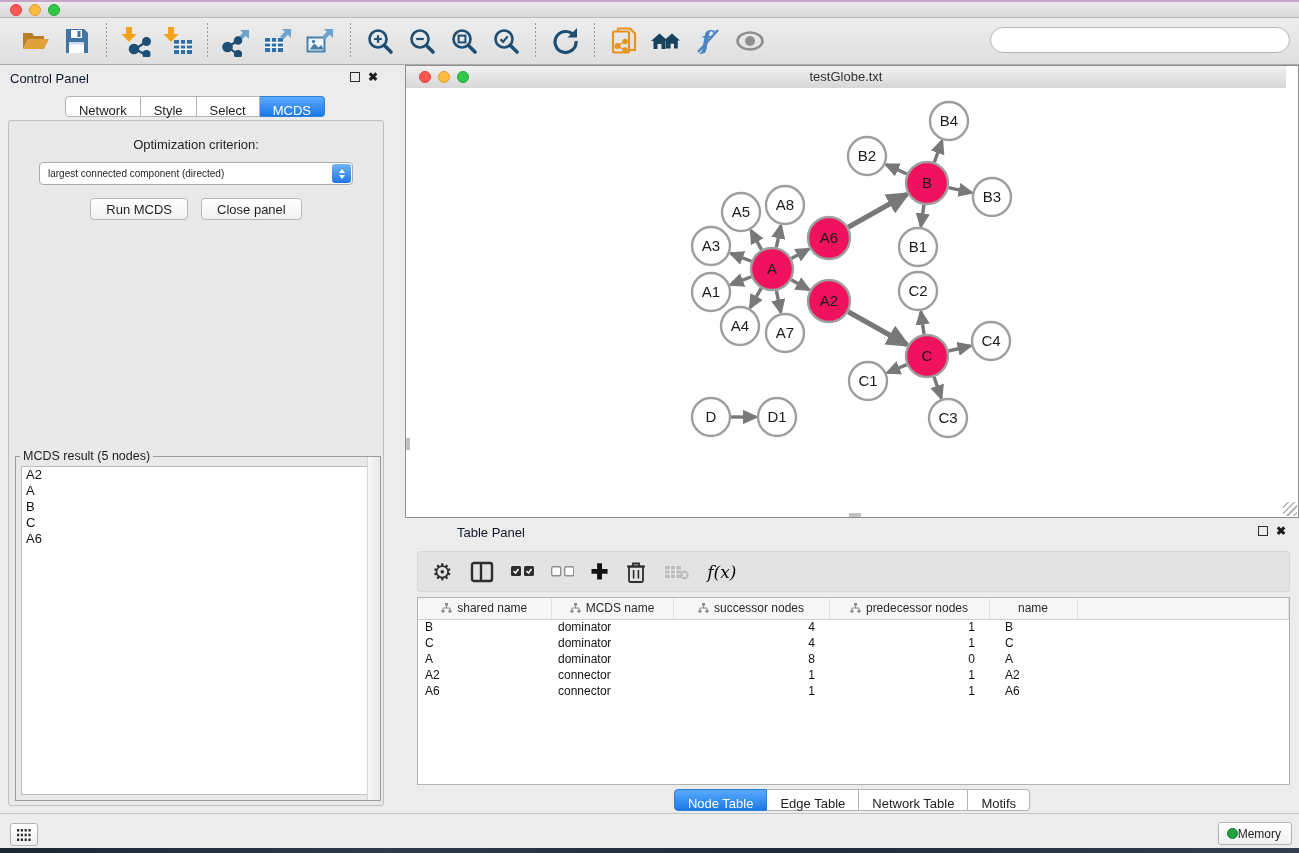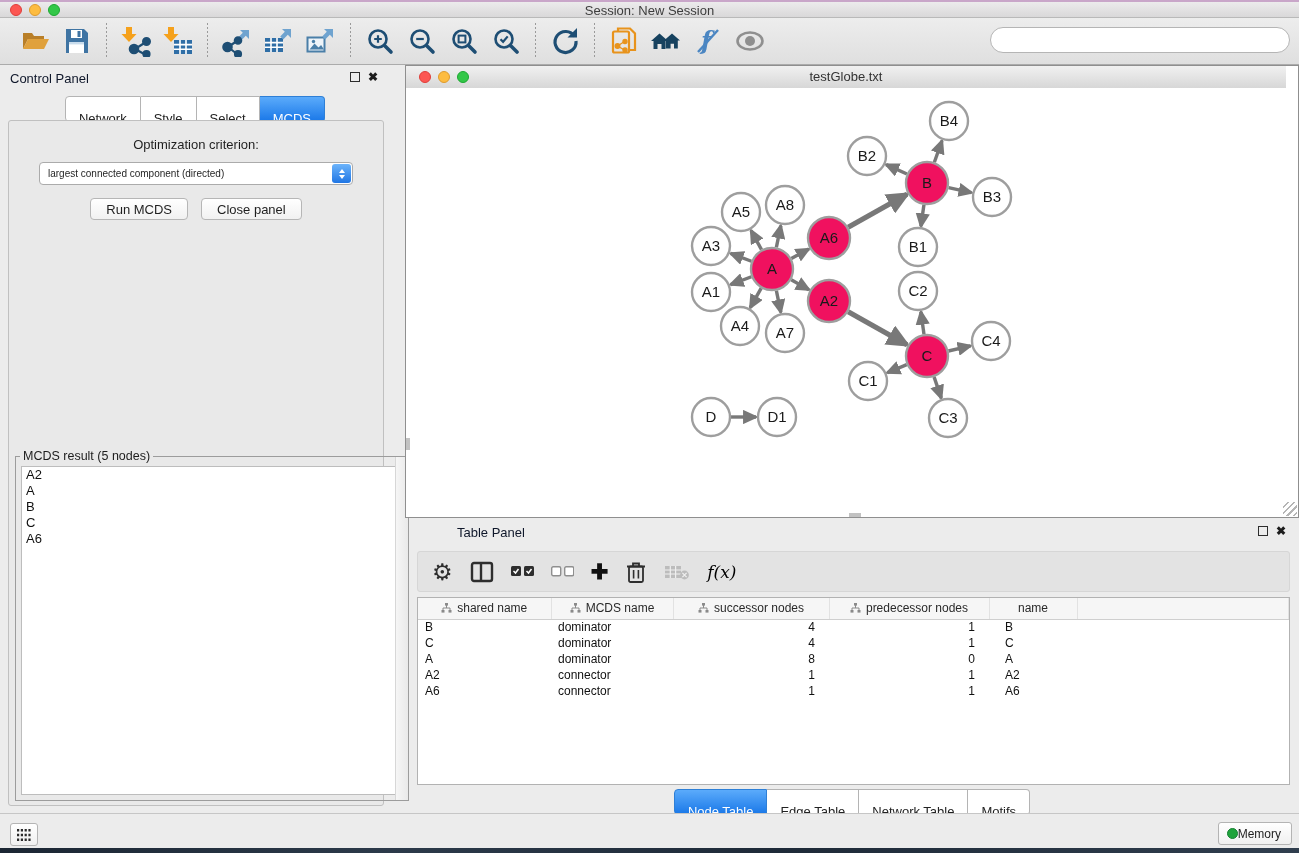--- a/index.html
+++ b/index.html
@@ -35,42 +35,42 @@
   
   #main { position:absolute; left:0; top:65px; width:1299px; height:748px; background:#ececec; }
 
   
   #control-panel { position:absolute; left:0; top:0; width:390px; height:748px; }
   .panel-title { font-size:13px; color:#0f172a; }
   .win-btns { position:absolute; display:flex; gap:8px; align-items:center; }
   .float-btn { width:10px; height:10px; border:1.6px solid #2d2d2d; background:transparent; }
   .close-btn { font-size:12px; font-weight:bold; color:#1c1c1c; line-height:10px; }
   #cp-tabs { position:absolute; left:0; top:31px; width:390px; display:flex; justify-content:center; }
-  .seg-btn { height:21px; line-height:19px; padding:12px 13px; font-size:13px; color:#222;
+  .seg-btn { height:21px; line-height:19px; padding:4px 13px; font-size:13px; color:#222;
     background:#fff; border:1px solid #b4b4b4; border-left-width:0; }
   .seg-btn:first-child { border-left-width:1px; border-radius:4px 0 0 4px; }
   .seg-btn:last-child { border-radius:0 4px 4px 0; }
   .seg-btn.active { background:linear-gradient(#5babfb,#1a78e8); color:#fff; border-color:#2e7fd6; }
   #cp-content { position:absolute; left:8px; top:55px; width:376px; height:686px;
     background:#e9e9e9; border:1px solid #c0c0c0; border-radius:3px; }
   #opt-label { margin-top:16px; text-align:center; font-size:13px; color:#1f1f1f; }
   #criterion-select { position:relative; margin:10px auto 0; width:314px; height:23px;
     background:#fff; border:1px solid #ababab; border-radius:4px; }
   #criterion-select .val { font-size:10px; color:#1f1f1f; line-height:21px; padding-left:8px; }
   #criterion-select .stepper { position:absolute; right:1px; top:1px; width:19px; height:19px;
     border-radius:3px; background:linear-gradient(#6cb4fb,#2076e4);
     display:flex; flex-direction:column; align-items:center; justify-content:center; gap:2px; }
   .tri-up { width:0; height:0; border-left:3.5px solid transparent; border-right:3.5px solid transparent;
     border-bottom:4px solid #fff; }
   .tri-dn { width:0; height:0; border-left:3.5px solid transparent; border-right:3.5px solid transparent;
     border-top:4px solid #fff; }
   #cp-buttons { margin-top:13px; display:flex; justify-content:center; gap:13px; }
   .push-btn { height:22px; font-size:13px; color:#1f1f1f; padding:0 15px;
     background:linear-gradient(#ffffff,#f1f1f1); border:1px solid #b6b6b6; border-radius:4px; }
-  #result-group { position:absolute; left:6px; top:335px; width:394px; height:345px;
+  #result-group { position:absolute; left:6px; top:335px; width:366px; height:345px;
     border:1px solid #9c9c9c; }
   #result-legend { position:absolute; left:4px; top:-8px; background:#e9e9e9; padding:0 3px;
     font-size:12.5px; color:#1d1d1d; }
   #result-list { position:absolute; left:5px; top:9px; right:5px; bottom:5px; background:#fff;
     border:1px solid #bdbdbd; overflow:hidden; }
   .result-item { font-size:13px; color:#111; line-height:16px; padding-left:4px; }
   #result-scroll { position:absolute; right:0; top:0; bottom:0; width:13px;
     background:linear-gradient(90deg,#f6f6f6,#e9e9e9); border-left:1px solid #d7d7d7; }
 
   
@@ -123,21 +123,20 @@
 </style>
 </head>
 <body>
 
 <div id="titlebar">
   <div class="lights" style="left:10px; top:2px;">
     <div class="light red"></div>
     <div class="light yellow"></div>
     <div class="light green"></div>
   </div>
-  <div class="title">Session: New Session</div>
 </div>
 
 <div id="toolbar">
   <div class="tb-ico">
     <svg width="32" height="32" viewBox="0 0 32 32">
         <path fill="#b97f28" d="M4 24V8h9l2 3h10v3H9l-5 10z"></path>
         <path fill="#e0a13c" d="M4 24l5-10h21l-5 10z"></path>
       </svg>
   </div>
   <div class="tb-ico">

